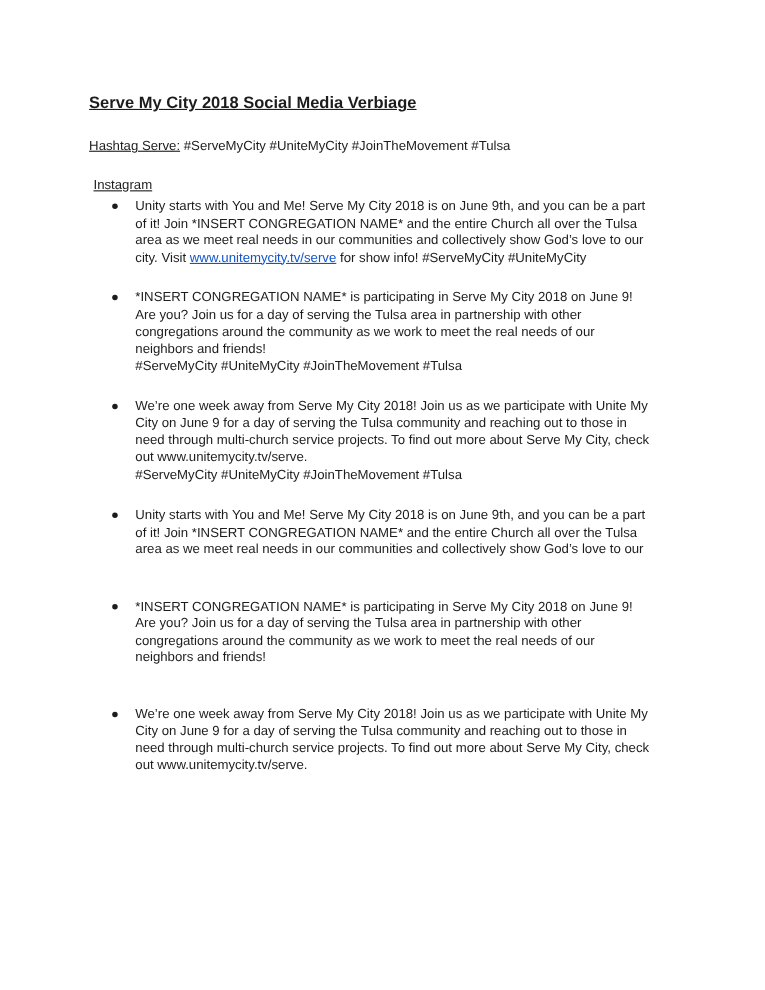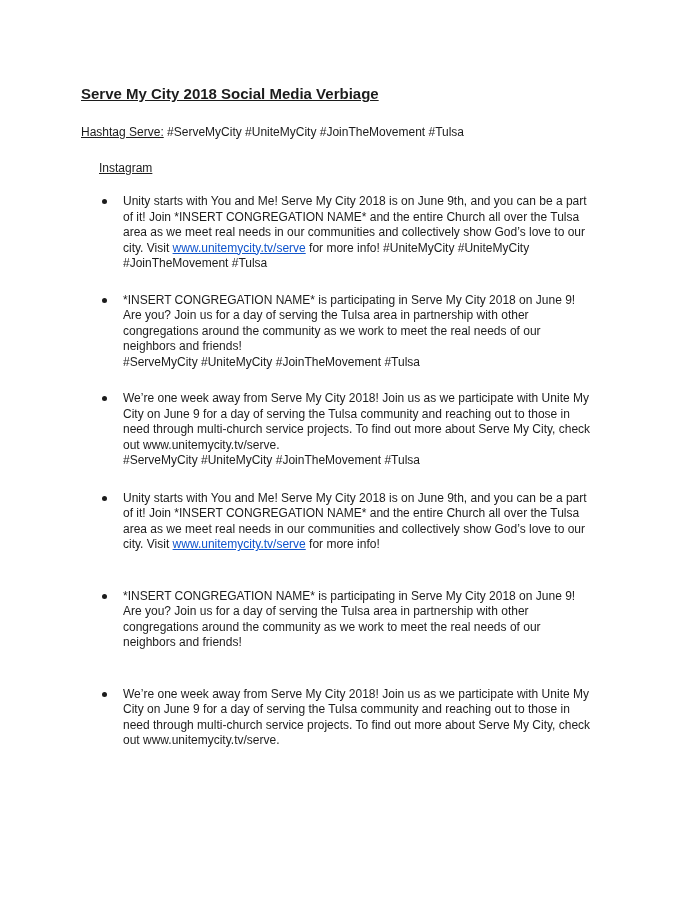--- a/index.html
+++ b/index.html
@@ -22,21 +22,21 @@
   .hashtag-line {
     margin: 22px 0 0 0;
     font-size: 12px; line-height: 15.5px;
     white-space: pre;
   }
   .hashtag-label { text-decoration: underline; }
 
   .section-instagram { margin-top: 20px; }
   .section-facebook  { margin-top: 22px; }
   .section-heading {
-    margin: 18px;
+    margin: 4px;
     font-size: 12px; font-weight: 400; line-height: 15.5px;
     text-decoration: underline;
     white-space: pre;
   }
 
   .bullet-list { font-size: 12px; line-height: 15.5px; }
   .section-instagram .bullet-list { margin-top: 2px; }
   .section-facebook  .bullet-list { margin-top: 14px; }
   .section-instagram .bullet-row + .bullet-row { margin-top: 21px; }
   .section-facebook  .bullet-row + .bullet-row { margin-top: 36px; }
@@ -64,22 +64,21 @@
 
     <section class="section-instagram">
       <h2 class="section-heading">Instagram</h2>
       <div class="bullet-list">
           <div class="bullet-row">
             <span class="bullet-marker"></span>
             <div class="bullet-content">
               <div class="line"><span>Unity starts with You and Me! Serve My City 2018 is on June 9th, and you can be a part</span></div>
               <div class="line"><span>of it! Join *INSERT CONGREGATION NAME* and the entire Church all over the Tulsa</span></div>
               <div class="line"><span>area as we meet real needs in our communities and collectively show God’s love to our</span></div>
-              <div class="line"><span>city. Visit </span><a href="#" class="doc-link">www.unitemycity.tv/serve</a><span> for more info! #UniteMyCity #UniteMyCity</span></div>
-              <div class="line"><span>#JoinTheMovement #Tulsa</span></div>
+              <div class="line"><span>city. Visit </span><a href="#" class="doc-link">www.unitemycity.tv/serve</a><span> for show info! #ServeMyCity #UniteMyCity</span></div>
             </div>
           </div>
           <div class="bullet-row">
             <span class="bullet-marker"></span>
             <div class="bullet-content">
               <div class="line"><span>*INSERT CONGREGATION NAME* is participating in Serve My City 2018 on June 9!</span></div>
               <div class="line"><span>Are you? Join us for a day of serving the Tulsa area in partnership with other</span></div>
               <div class="line"><span>congregations around the community as we work to meet the real needs of our</span></div>
               <div class="line"><span>neighbors and friends!</span></div>
               <div class="line"><span>#ServeMyCity #UniteMyCity #JoinTheMovement #Tulsa</span></div>
@@ -99,21 +98,20 @@
     </section>
 
     <section class="section-facebook">
       <div class="bullet-list">
           <div class="bullet-row">
             <span class="bullet-marker"></span>
             <div class="bullet-content">
               <div class="line"><span>Unity starts with You and Me! Serve My City 2018 is on June 9th, and you can be a part</span></div>
               <div class="line"><span>of it! Join *INSERT CONGREGATION NAME* and the entire Church all over the Tulsa</span></div>
               <div class="line"><span>area as we meet real needs in our communities and collectively show God’s love to our</span></div>
-              <div class="line"><span>city. Visit </span><a href="#" class="doc-link">www.unitemycity.tv/serve</a><span> for more info!</span></div>
             </div>
           </div>
           <div class="bullet-row">
             <span class="bullet-marker"></span>
             <div class="bullet-content">
               <div class="line"><span>*INSERT CONGREGATION NAME* is participating in Serve My City 2018 on June 9!</span></div>
               <div class="line"><span>Are you? Join us for a day of serving the Tulsa area in partnership with other</span></div>
               <div class="line"><span>congregations around the community as we work to meet the real needs of our</span></div>
               <div class="line"><span>neighbors and friends!</span></div>
             </div>

